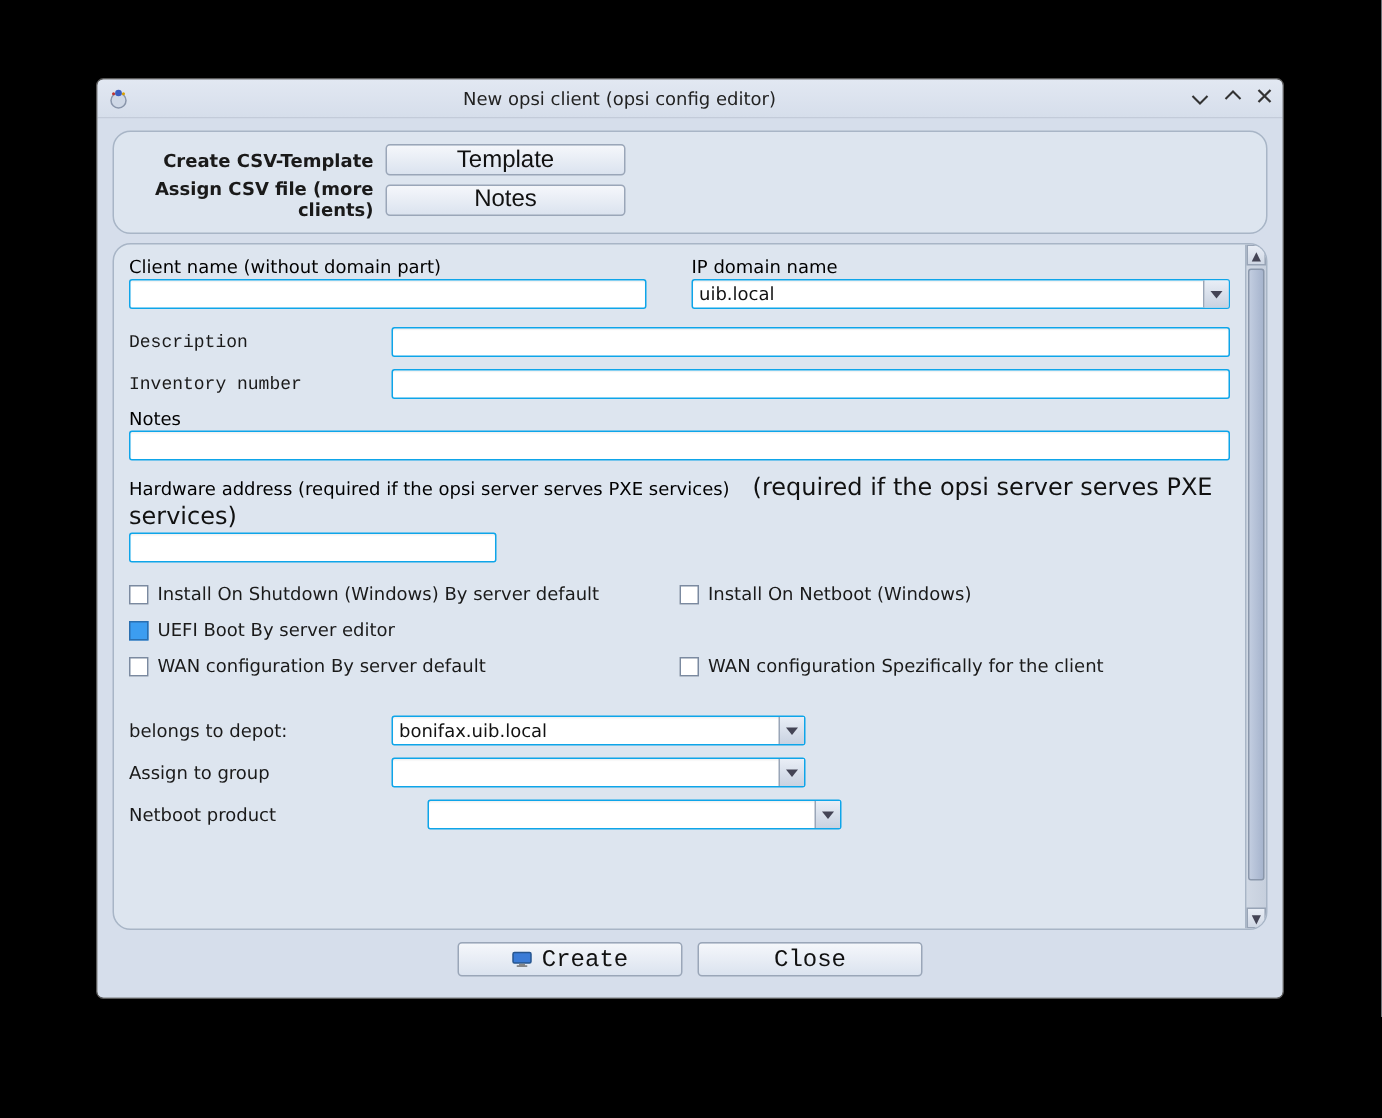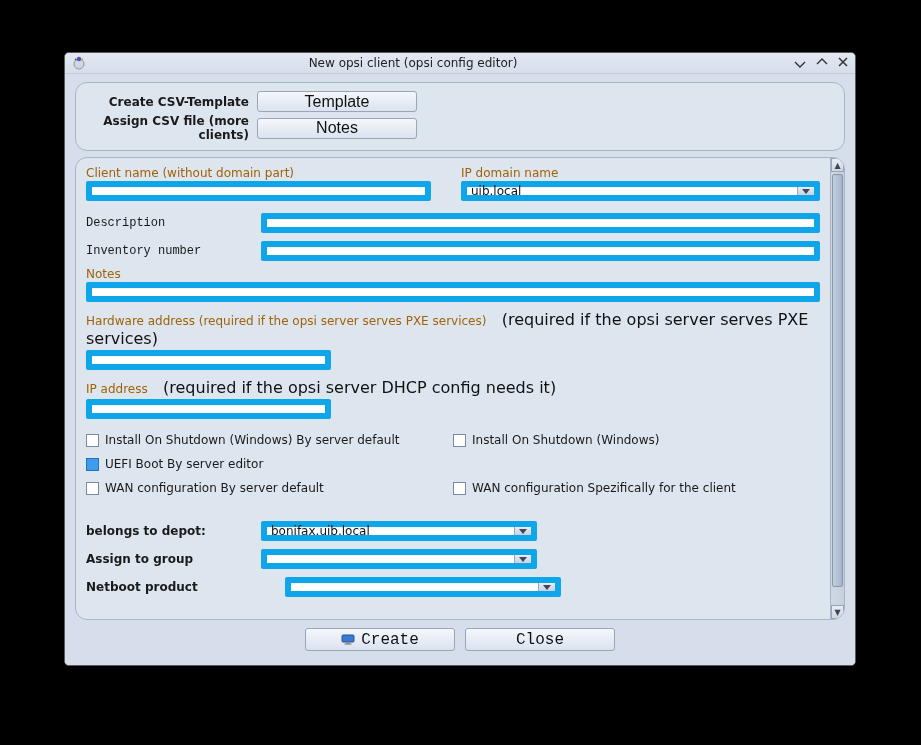--- a/index.html
+++ b/index.html
@@ -122,27 +122,27 @@
   .vscroll .arrow.down { bottom:0; }
   .vscroll .thumb {
     position:absolute; left:1px; right:1px; top:16px; bottom:32px;
     background: linear-gradient(to right,#c2cde0,#a6b4cd);
     border:1px solid #8a97ab;
     border-radius:2px;
   }
 
   .form-row2 { display:flex; gap:30px; margin-top:2px;}
   .form-col { flex:1; display:flex; flex-direction:column;}
-  .lbl { font-size:12px; color:#a16207; margin-bottom:1px;}
+  .lbl { font-size:12px; color:#000000; margin-bottom:1px;}
   .hint { font-size:16px; color:#111; }
 
   input.textfield, .combo {
     height: 20px;
     background: #fff;
-    border: 6px solid #0ea5e9;
+    border: 1px solid #0ea5e9;
     border-radius: 2px;
     font-size: 12px;
     padding: 0 4px;
     color:#111;
     box-shadow: inset 0 1px 1px rgba(0,0,0,0.06);
   }
   input.textfield { width:100%; }
   .combo {
     width:100%;
     display:flex;
@@ -176,21 +176,21 @@
   }
   .check-row .left { flex:1; display:flex; align-items:center; gap:6px;}
   .check-row .right { flex:1; display:flex; align-items:center; gap:6px;}
   .chk {
     width:13px; height:13px; border:1px solid #7b8aa0; background:#fff;
     display:inline-flex; align-items:center; justify-content:center;
   }
   .chk.checked { background:#3c9df0; border-color:#2a6fb0;}
 
   .dropdown-row { display:flex; align-items:center; margin:8px 0; }
-  .dropdown-row .dlabel { width:175px;font-weight:bold; }
+  .dropdown-row .dlabel { width:175px; }
   .dropdown-row .combo { width:276px; }
 
   .footer {
     padding: 8px 0 6px 0;
     display:flex;
     justify-content:center;
     gap:10px;
   }
   .footer .btn { width:150px; height:23px; gap:6px;font-family:Liberation Mono, monospace;}
   .monitor-icon { width:14px;height:11px; }
@@ -270,36 +270,30 @@
           <input class="textfield" value="" style="">
         </div>
 
         <div style="margin-top:8px;">
           <span class="lbl" style="display:inline">Hardware address (required if the opsi server serves PXE services)</span>
           <span>&nbsp;&nbsp;</span>
           <span class="hint">(required if the opsi server serves PXE services)</span>
           <div style="margin-top:2px;"><input class="textfield short-input" value="" style=""></div>
         </div>
 
-        <div style="margin-top:8px;">
-          <span class="lbl" style="display:inline">IP address</span>
-          <span>&nbsp;&nbsp;</span>
-          <span class="hint">(required if the opsi server DHCP config needs it)</span>
-          <div style="margin-top:2px;"><input class="textfield short-input" value="" style=""></div>
-        </div>
 
         <div class="check-grid">
           <div class="check-row">
             <div class="left">
               <span class="chk"></span>
               <span>Install On Shutdown (Windows) By server default</span>
             </div>
             <div class="right">
               <span class="chk"></span>
-              <span>Install On Shutdown (Windows)</span>
+              <span>Install On Netboot (Windows)</span>
             </div>
           </div>
           <div class="check-row">
             <div class="left">
               <span class="chk checked"></span>
               <span>UEFI Boot By server editor</span>
             </div>
             <div class="right"></div>
           </div>
           <div class="check-row">

